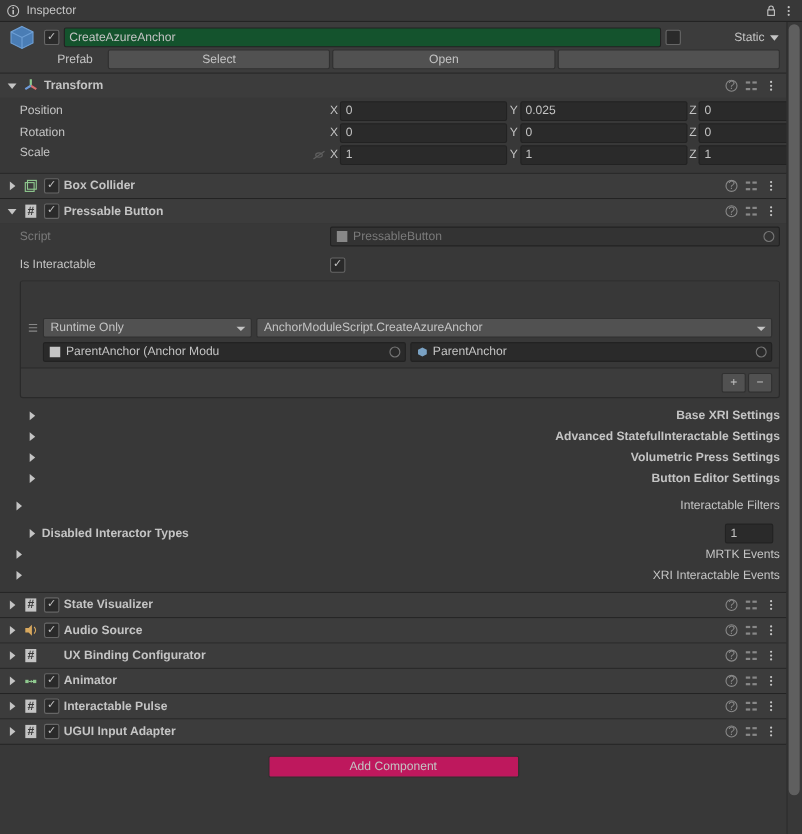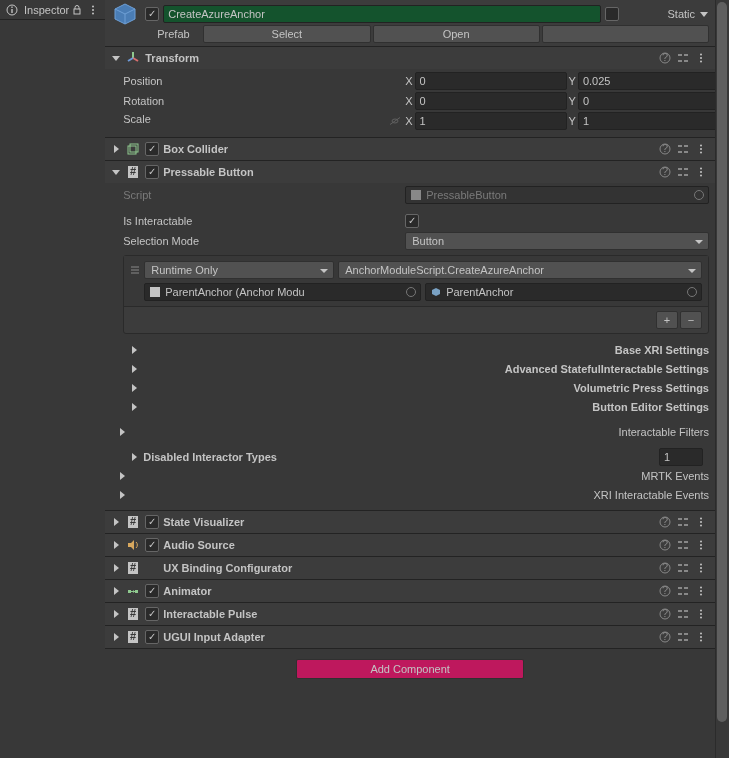--- a/index.html
+++ b/index.html
@@ -1,17 +1,17 @@
 <!DOCTYPE html>
 <html><head>
 <meta charset="utf-8">
 <style>
 * { box-sizing: border-box; margin: 0; padding: 0; font-family: 'Segoe UI', Arial, sans-serif; font-size: 11px; }
 body { background: #383838; color: #c4c4c4; width: 729px; height: 758px; overflow: hidden; }
-.inspector { width: 100%; height: 100%; display: flex; flex-direction: row; }
+.inspector { width: 100%; height: 100%; display: flex; flex-direction: column; }
 .panel-header { background: #383838; height: 20px; display: flex; align-items: center; padding: 0 4px; border-bottom: 1px solid #232323; }
 .panel-header .title { margin-left: 4px; color: #c4c4c4; }
 .panel-header .spacer { flex: 1; }
 .icon-btn { width: 16px; height: 16px; display: inline-flex; align-items: center; justify-content: center; color: #c4c4c4; cursor: pointer; }
 .scroll-area { flex: 1; overflow-y: auto; position: relative; }
 .scroll-content { padding-right: 14px; }
 .scrollbar { position: absolute; right: 0; top: 0; bottom: 0; width: 14px; background: #383838; border-left: 1px solid #2b2b2b; }
 .scrollbar-thumb { position: absolute; right: 2px; top: 2px; width: 10px; height: 95%; background: #5f5f5f; border-radius: 5px; }
 
 .header-block { background: #3c3c3c; border-bottom: 1px solid #232323; padding: 4px 6px 2px 6px; }
@@ -45,21 +45,21 @@
 .xyz-label { width: 14px; text-align: center; color: #c4c4c4; }
 .xyz-field { flex: 1; background: #2a2a2a; border: 1px solid #222; color: #c4c4c4; height: 18px; padding: 0 4px; border-radius: 2px; }
 .obj-field { flex: 1; background: #2a2a2a; border: 1px solid #222; height: 18px; padding: 0 4px; border-radius: 2px; display: flex; align-items: center; color: #7aa2c4; position: relative; }
 .obj-field.disabled { color: #7a7a7a; background: #333; }
 .obj-field .obj-dot { position: absolute; right: 4px; width: 10px; height: 10px; border: 1px solid #777; border-radius: 50%; cursor: pointer; }
 .obj-field .obj-icon { width: 12px; height: 12px; margin-right: 4px; display:inline-flex; align-items:center; justify-content:center;}
 
 .event-box { border: 1px solid #2a2a2a; border-radius: 3px; margin-top: 4px; background: #3c3c3c; }
 .event-header { padding: 3px 6px; border-bottom: 1px solid #2a2a2a; font-weight: 600; color: #c4c4c4; }
 .event-body { padding: 4px 6px; background: #383838; }
-.event-row { display: flex; gap: 4px; height: 20px; align-items: center; }
+.event-row { display: flex; gap: 4px; height: 20px; align-items: center; margin-top: 28px; }
 .event-row + .event-row { margin-top: 2px; }
 .event-dd { width: 190px; }
 .event-fn { flex: 1; }
 .event-target { width: 190px; }
 .event-arg { flex: 1; }
 .event-footer { display: flex; justify-content: flex-end; padding: 4px 6px; gap: 2px; border-top: 1px solid #2a2a2a; }
 .sq-btn { width: 22px; height: 18px; background: #515151; border: 1px solid #303030; border-radius: 2px; color: #c4c4c4; display: flex; align-items: center; justify-content: center; cursor: pointer; }
 
 .subfoldout-row { display: flex; align-items: center; height: 19px; padding-left: 6px; cursor: pointer; justify-content: space-between; }
 .subfoldout-label { margin-left: 4px; font-weight: 600; color: #c4c4c4; }
@@ -288,26 +288,20 @@
                   </svg>
                 </span>
               <span>PressableButton</span>
               <span class="obj-dot"></span>
             </div>
           </div>
           <div style="height:6px"></div>
           <div class="prop-row">
             <span class="prop-label">Is Interactable</span>
             <span class="checkbox checked"></span>
-          </div>
-          <div class="prop-row">
-            <span class="prop-label">Selection Mode</span>
-            <div class="dropdown" style="flex:1">
-                <span>Button</span>
-              </div>
           </div>
 
           <div class="event-box">
             <div class="event-body">
               <div class="event-row">
                 <span class="icon-btn" style="width:10px">
                     <svg width="8" height="10">
                       <line x1="0" y1="2" x2="8" y2="2" stroke="#888"></line>
                       <line x1="0" y1="5" x2="8" y2="5" stroke="#888"></line>
                       <line x1="0" y1="8" x2="8" y2="8" stroke="#888"></line>

